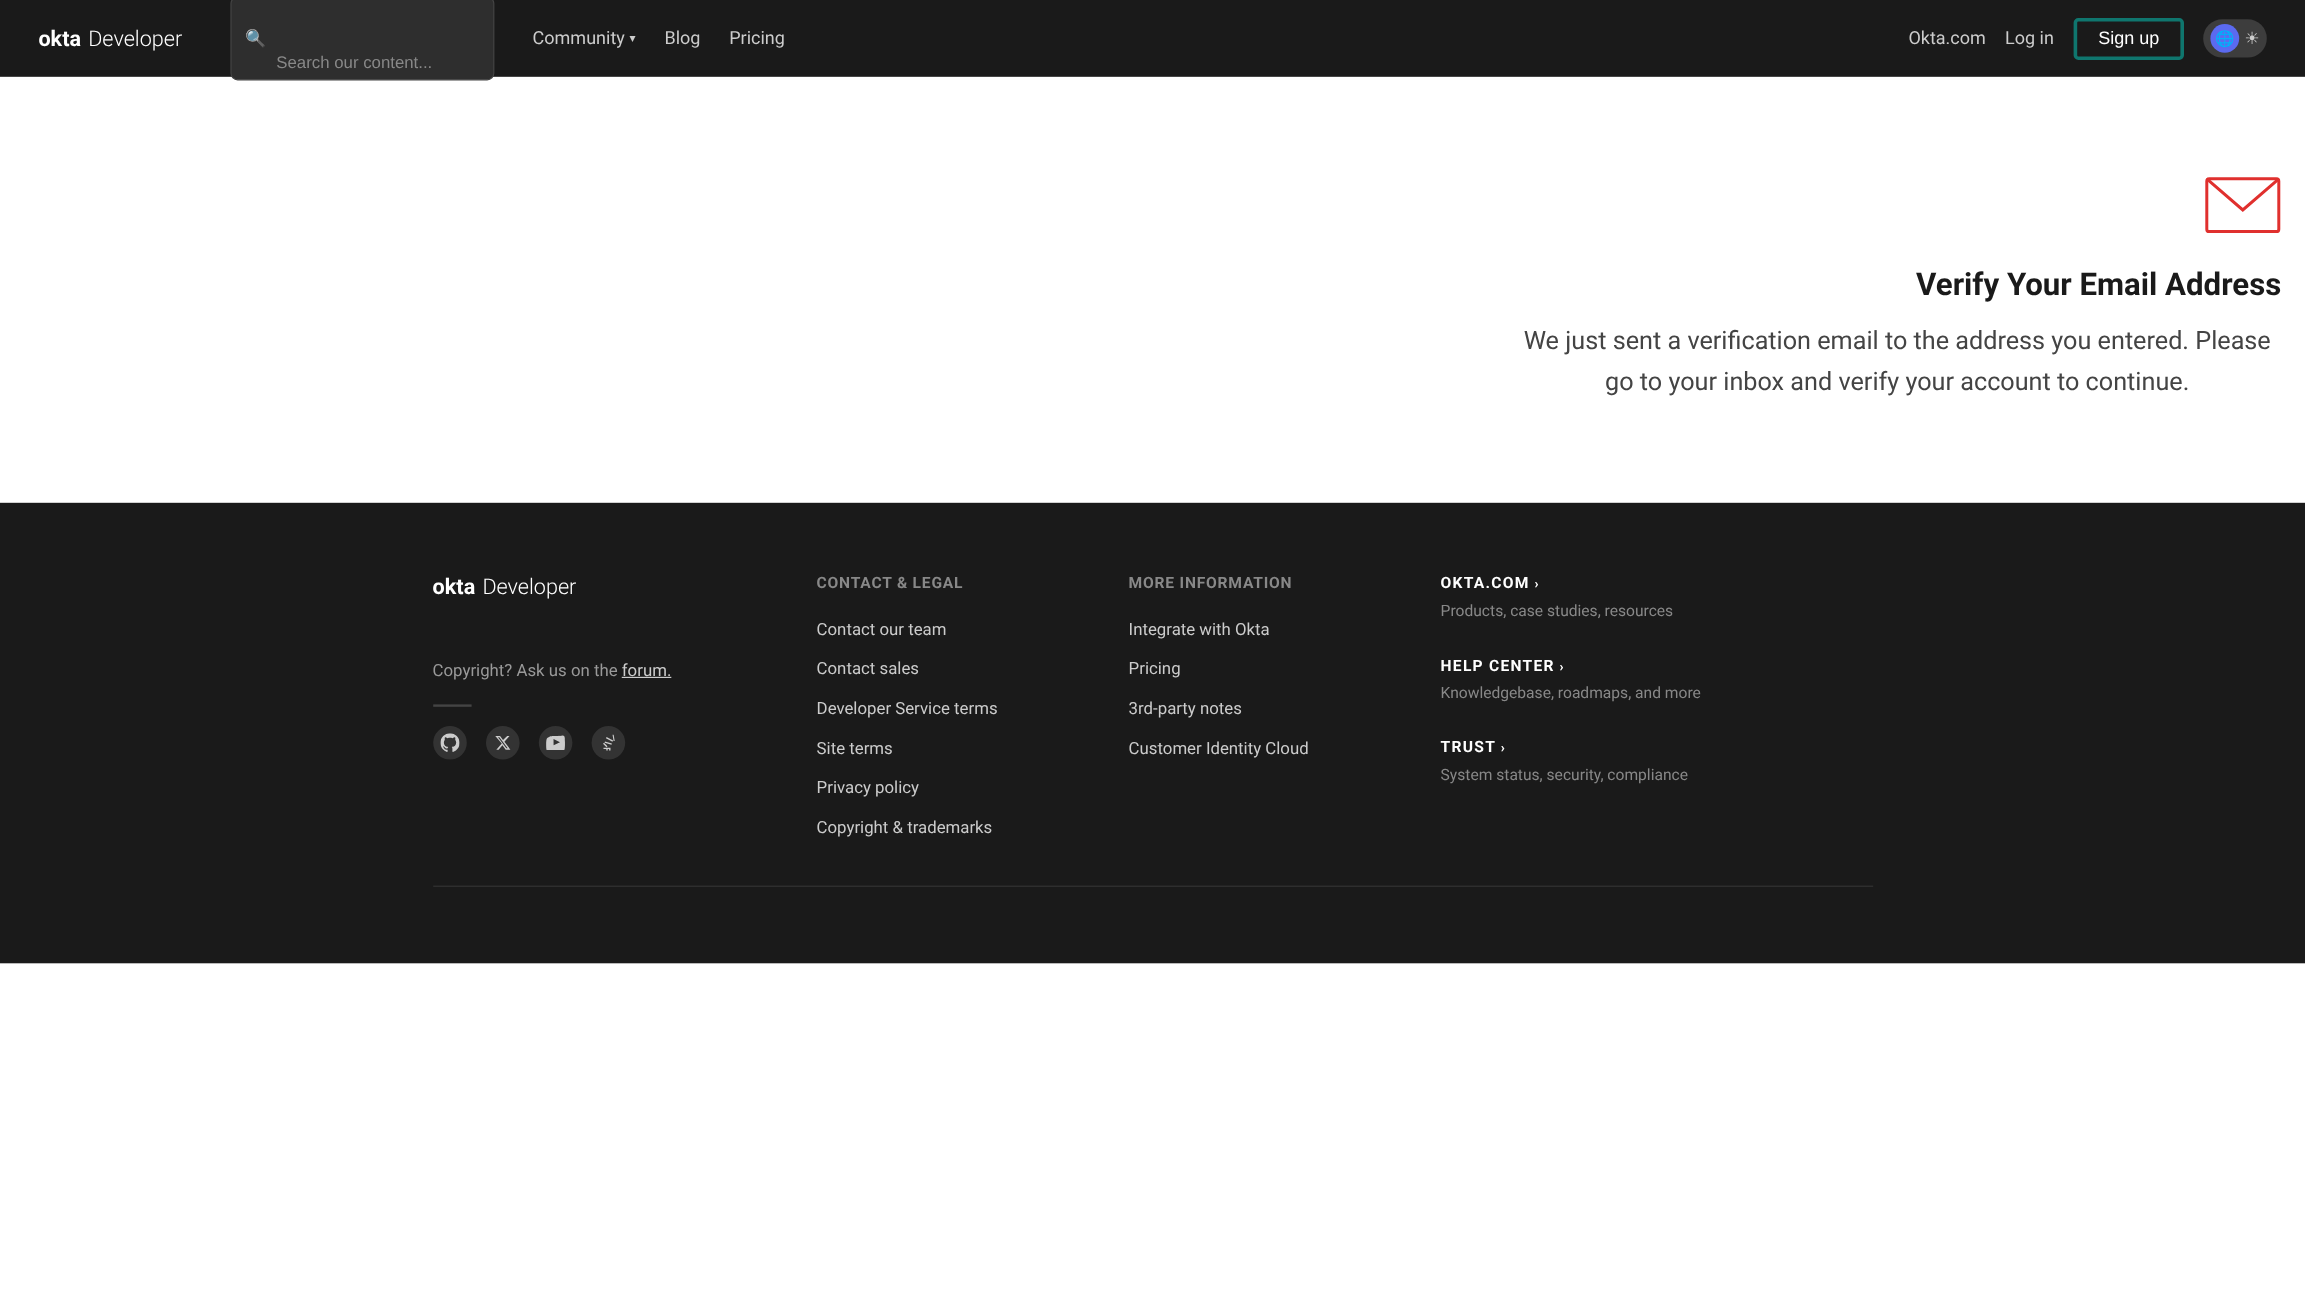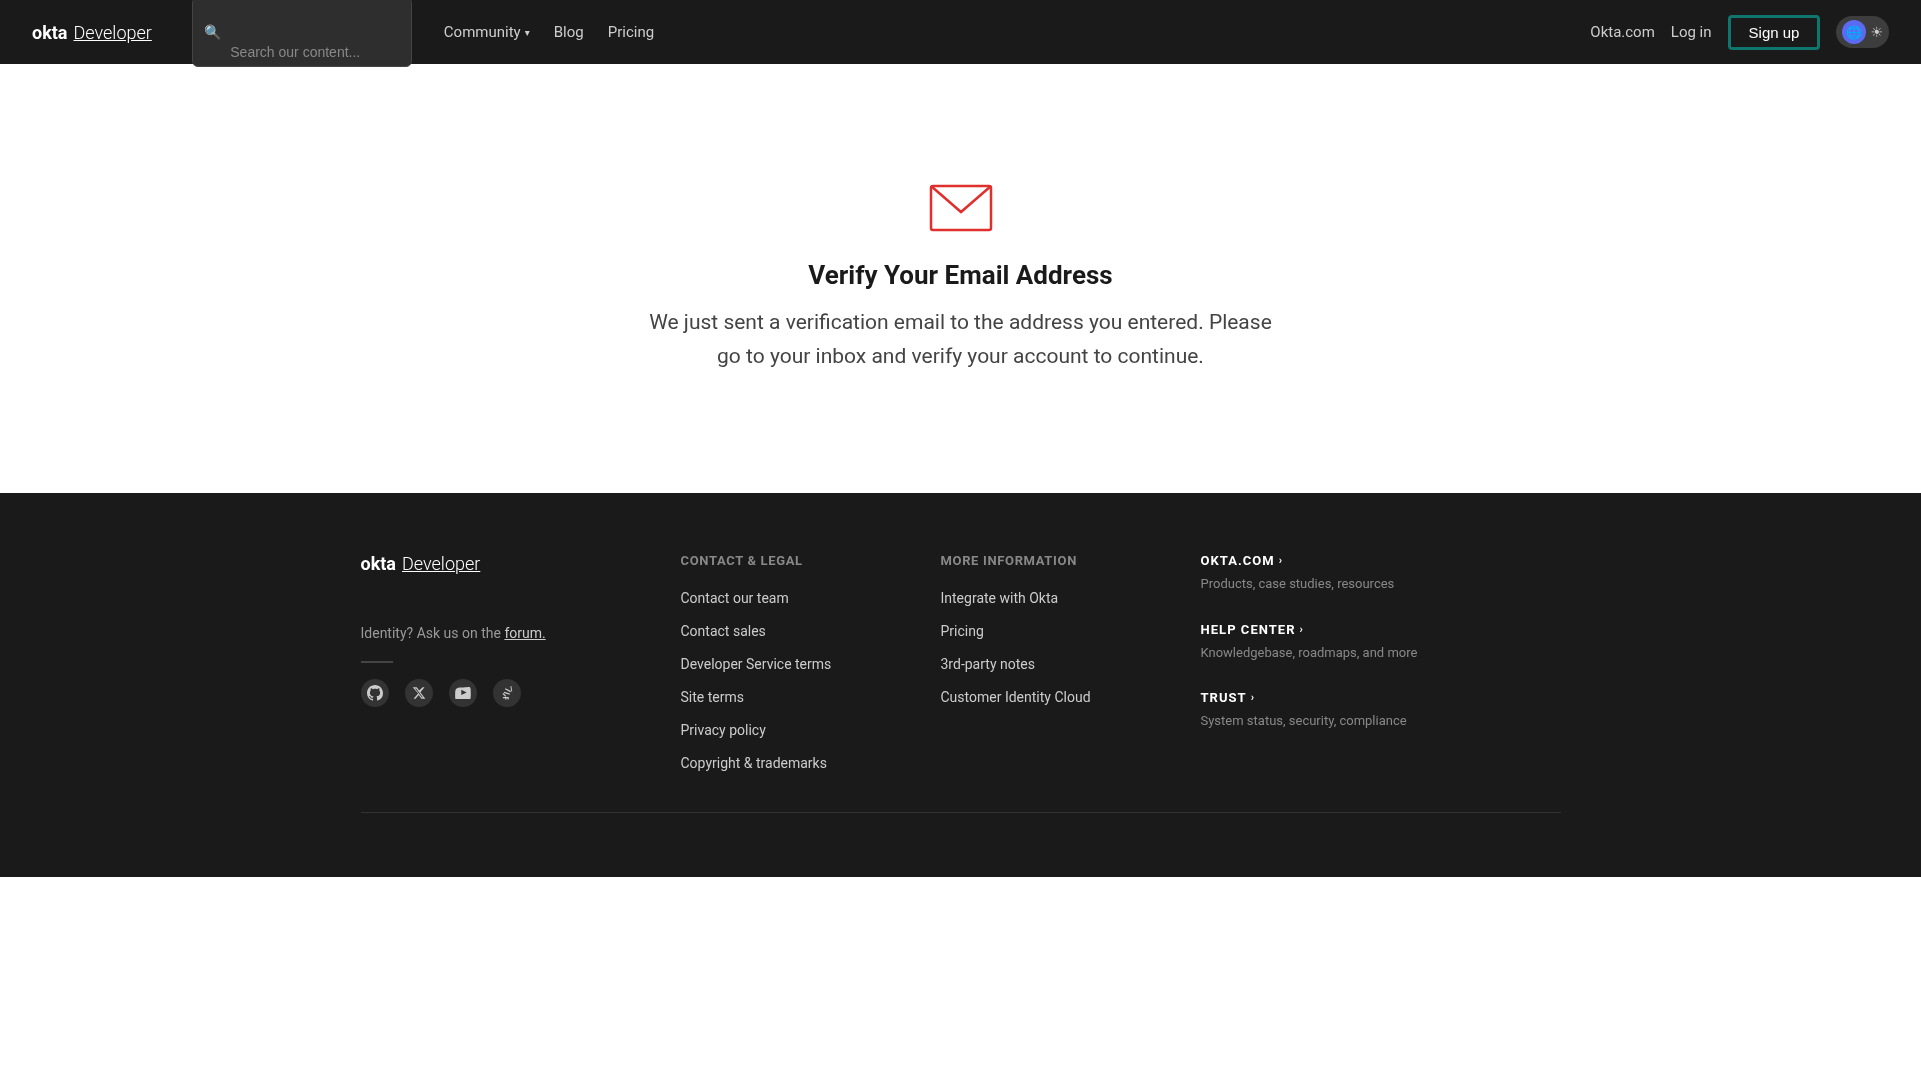--- a/index.html
+++ b/index.html
@@ -27,21 +27,20 @@
       text-decoration: none;
       white-space: nowrap;
     }
     .logo-okta {
       font-weight: 700;
       color: #fff;
     }
     .logo-developer {
       font-weight: 300;
       color: #fff;
-      text-decoration: underline;
     }
     .search-bar {
       display: flex;
       align-items: center;
       background: #2e2e2e;
       border: 1px solid #444;
       border-radius: 6px;
       padding: 6px 12px;
       gap: 8px;
       width: 220px;
@@ -115,23 +114,23 @@
       justify-content: center;
       font-size: 13px;
     }
 
     
     .main-content {
       background: #fff;
       min-height: 320px;
       display: flex;
       flex-direction: column;
-      align-items: center;
+      align-items: flex-end;
       justify-content: center;
-      padding: 120px 20px;
+      padding: 83px 20px;
     }
     .email-icon-wrap {
       margin-bottom: 24px;
     }
     .email-icon-svg {
       width: 64px;
       height: 48px;
     }
     .verify-title {
       font-size: 26px;
@@ -301,21 +300,21 @@
 
 <footer class="footer">
   <div class="footer-grid">
 
     <div>
       <div class="footer-logo">
         <span class="logo-okta">okta</span>
         <span class="logo-developer">Developer</span>
       </div>
       <p class="footer-tagline">
-        <span>Identity? Ask us on the</span>
+        <span>Copyright? Ask us on the</span>
         <a href="#">forum.</a>
       </p>
       <div class="footer-divider"></div>
       <div class="social-icons">
         <a class="social-icon" href="#">
           <svg width="16" height="16" viewBox="0 0 16 16" fill="#ccc">
               <path d="M8 0C3.58 0 0 3.58 0 8c0 3.54 2.29 6.53 5.47 7.59.4.07.55-.17.55-.38 0-.19-.01-.82-.01-1.49-2.01.37-2.53-.49-2.69-.94-.09-.23-.48-.94-.82-1.13-.28-.15-.68-.52-.01-.53.63-.01 1.08.58 1.23.82.72 1.21 1.87.87 2.33.66.07-.52.28-.87.51-1.07-1.78-.2-3.64-.89-3.64-3.95 0-.87.31-1.59.82-2.15-.08-.2-.36-1.02.08-2.12 0 0 .67-.21 2.2.82.64-.18 1.32-.27 2-.27.68 0 1.36.09 2 .27 1.53-1.04 2.2-.82 2.2-.82.44 1.1.16 1.92.08 2.12.51.56.82 1.27.82 2.15 0 3.07-1.87 3.75-3.65 3.95.29.25.54.73.54 1.48 0 1.07-.01 1.93-.01 2.2 0 .21.15.46.55.38A8.013 8.013 0 0016 8c0-4.42-3.58-8-8-8z"></path>
             </svg>
         </a>
         <a class="social-icon" href="#">

